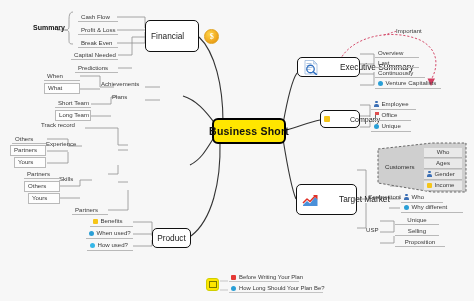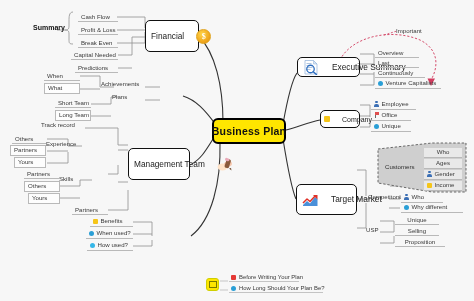--- a/index.html
+++ b/index.html
@@ -20,21 +20,21 @@
   .central{
     background:#ffe600;border:2px solid #000;border-radius:6px;
     font-weight:bold;font-size:10.5px;color:#111;
     display:flex;align-items:center;justify-content:center;
     letter-spacing:.2px;
   }
 
   
   .main{
     background:#fff;border:1.6px solid #111;border-radius:5px;
-    display:flex;align-items:center;gap:12px;
+    display:flex;align-items:center;gap:20px;
     font-size:8.3px;color:#222;padding:0 5px;
   }
   .main .lbl{line-height:1;}
 
   
   .leaf{
     font-size:6.1px;color:#3a3a3a;
     border-bottom:0.8px solid #b9b9b9;
     padding:0 3px 1px 3px;
     display:flex;align-items:flex-end;
@@ -190,21 +190,21 @@
       <path d="M378,149 L432,143 L466,143 L466,192 L432,192 L378,183 Z" fill="#cfcfcf" stroke="#5a5a5a" stroke-width="0.9" stroke-dasharray="2.4 1.8"></path>
     </g>
 
     <g fill="none" stroke="#b9b9b9" stroke-width="0.8">
       <path d="M220,281 L228,281"></path>
       <path d="M220,290 L228,290"></path>
     </g>
   </svg>
 
   <div class="node central" style="left:212px;top:118px;width:74px;height:26px;">
-    <span>Business Plan</span>
+    <span>Business Short</span>
   </div>
 
   <div class="node main" style="left:145px;top:20px;width:54px;height:32px;">
     <span class="lbl">Financial</span>
     <span class="icon coin">$</span>
   </div>
   <div class="node plain bold" style="left:33px;top:24px;">Summary</div>
 
   <div class="node leaf" style="left:78px;top:12px;width:40px;height:10px;">Cash Flow</div>
   <div class="node leaf" style="left:78px;top:25px;width:40px;height:10px;">Profit &amp; Loss</div>
@@ -213,43 +213,36 @@
   <div class="node leaf" style="left:75px;top:63px;width:43px;height:10px;">Predictions</div>
 
   <div class="node plain" style="left:101px;top:81px;">Achievements</div>
   <div class="node plain" style="left:112px;top:94px;">Plans</div>
 
   <div class="node leaf" style="left:44px;top:71px;width:36px;height:10px;">When</div>
   <div class="node leaf boxed" style="left:44px;top:83px;width:36px;height:11px;">What</div>
   <div class="node leaf" style="left:55px;top:98px;width:36px;height:10px;">Short Team</div>
   <div class="node leaf boxed" style="left:55px;top:110px;width:36px;height:11px;">Long Team</div>
 
-  <div class="node main" style="left:128px;top:148px;width:62px;height:32px;">
-    <span class="lbl">Management Team</span>
-    <svg class="icon people" viewBox="0 0 36 28">
-      <ellipse cx="11" cy="20" rx="10" ry="7" fill="#ffe3c8"></ellipse>
-      <ellipse cx="22" cy="14" rx="8" ry="6" fill="#f7c9b0" transform="rotate(-18 22 14)"></ellipse>
-      <rect x="17" y="4" width="9" height="18" rx="3" fill="#8a5a3b" transform="rotate(18 21 13)"></rect>
-      <rect x="16" y="2" width="9" height="6" rx="3" fill="#e9a9b8" transform="rotate(18 20 5)"></rect>
-      <path d="M24 23 l5 4 l-1 -5 z" fill="#6b4a33"></path>
-    </svg>
-  </div>
   <div class="node plain" style="left:41px;top:122px;">Track record</div>
   <div class="node plain" style="left:46px;top:141px;">Experience</div>
   <div class="node plain" style="left:59px;top:176px;">Skills</div>
 
   <div class="node leaf" style="left:12px;top:134px;width:34px;height:10px;">Others</div>
   <div class="node leaf boxed" style="left:10px;top:145px;width:36px;height:11px;">Partners</div>
   <div class="node leaf boxed" style="left:14px;top:157px;width:32px;height:11px;">Yours</div>
 
   <div class="node leaf" style="left:24px;top:169px;width:36px;height:10px;">Partners</div>
   <div class="node leaf boxed" style="left:24px;top:181px;width:36px;height:11px;">Others</div>
   <div class="node leaf boxed" style="left:28px;top:193px;width:32px;height:11px;">Yours</div>
   <div class="node leaf" style="left:72px;top:205px;width:36px;height:10px;">Partners</div>
 
+  <div class="node main" style="left:152px;top:228px;width:39px;height:20px;justify-content:center;">
+    <span class="lbl">Product</span>
+  </div>
   <div class="node leaf ico" style="left:90px;top:217px;width:43px;height:10px;">
     <span class="dot yellow"></span>
     <span>Benefits</span>
   </div>
   <div class="node leaf ico" style="left:86px;top:229px;width:47px;height:10px;">
     <span class="dot blue"></span>
     <span>When used?</span>
   </div>
   <div class="node leaf ico" style="left:87px;top:241px;width:46px;height:10px;">
     <span class="dot cyan"></span>

